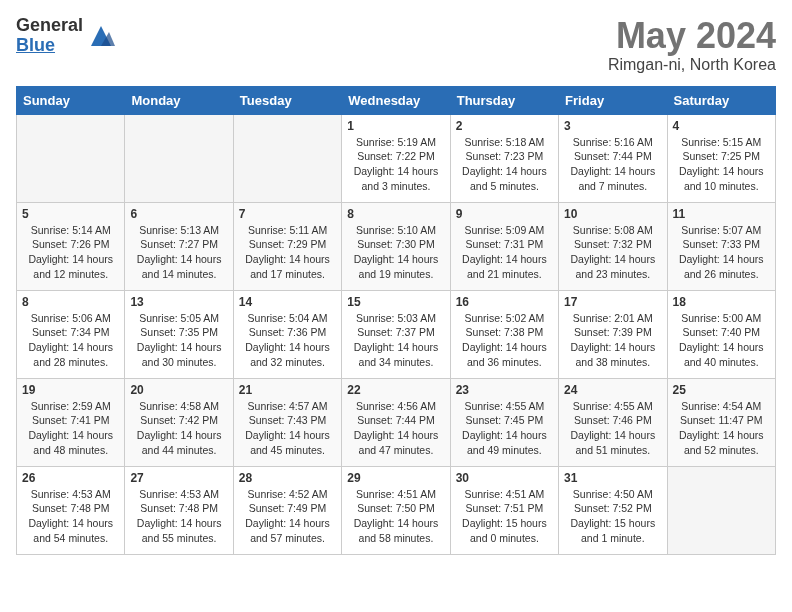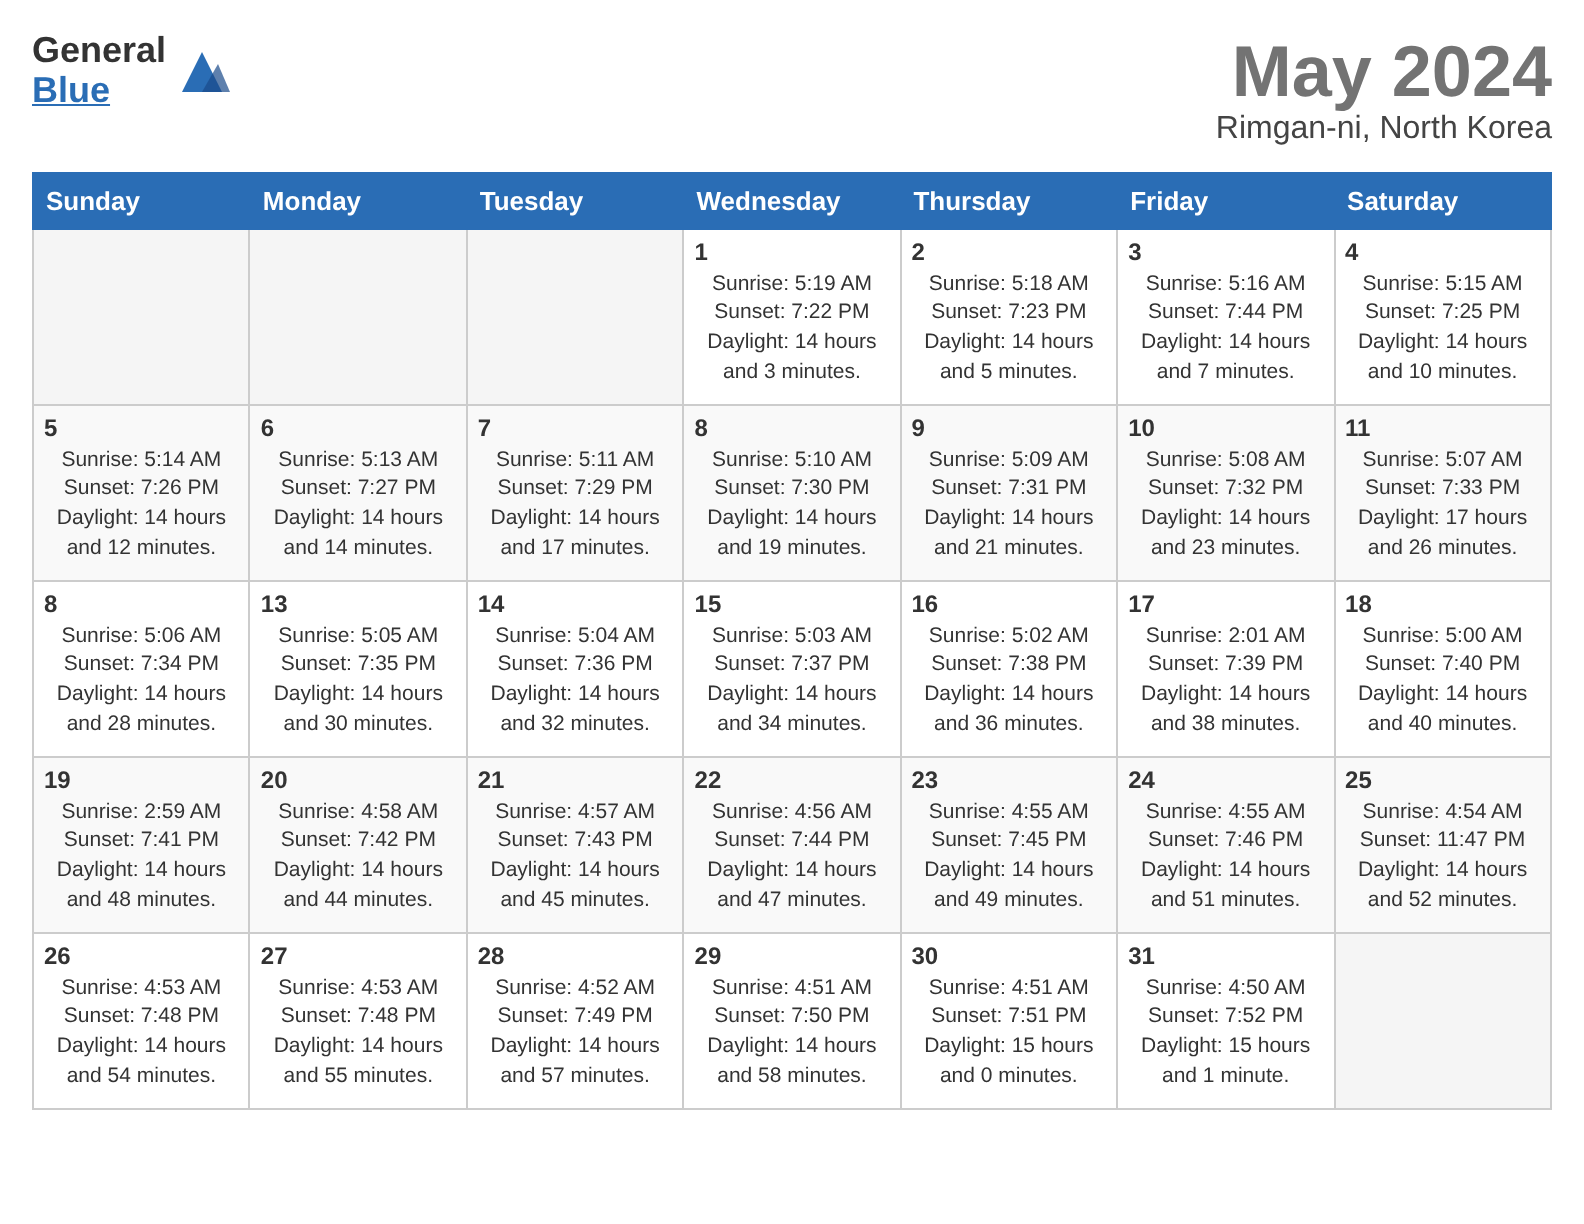--- a/index.html
+++ b/index.html
@@ -215,21 +215,21 @@
             <span>Sunrise: 5:08 AM</span><br>
             <span>Sunset: 7:32 PM</span><br>
             <span>Daylight: 14 hours and 23 minutes.</span>
           </div>
         </td>
         <td>
           <span class="day-number">11</span>
           <div class="day-info">
             <span>Sunrise: 5:07 AM</span><br>
             <span>Sunset: 7:33 PM</span><br>
-            <span>Daylight: 17 hours and 26 minutes.</span>
+            <span>Daylight: 14 hours and 26 minutes.</span>
           </div>
         </td>
       </tr>
       <tr>
         <td>
           <span class="day-number">8</span>
           <div class="day-info">
             <span>Sunrise: 5:06 AM</span><br>
             <span>Sunset: 7:34 PM</span><br>
             <span>Daylight: 14 hours and 28 minutes.</span>

